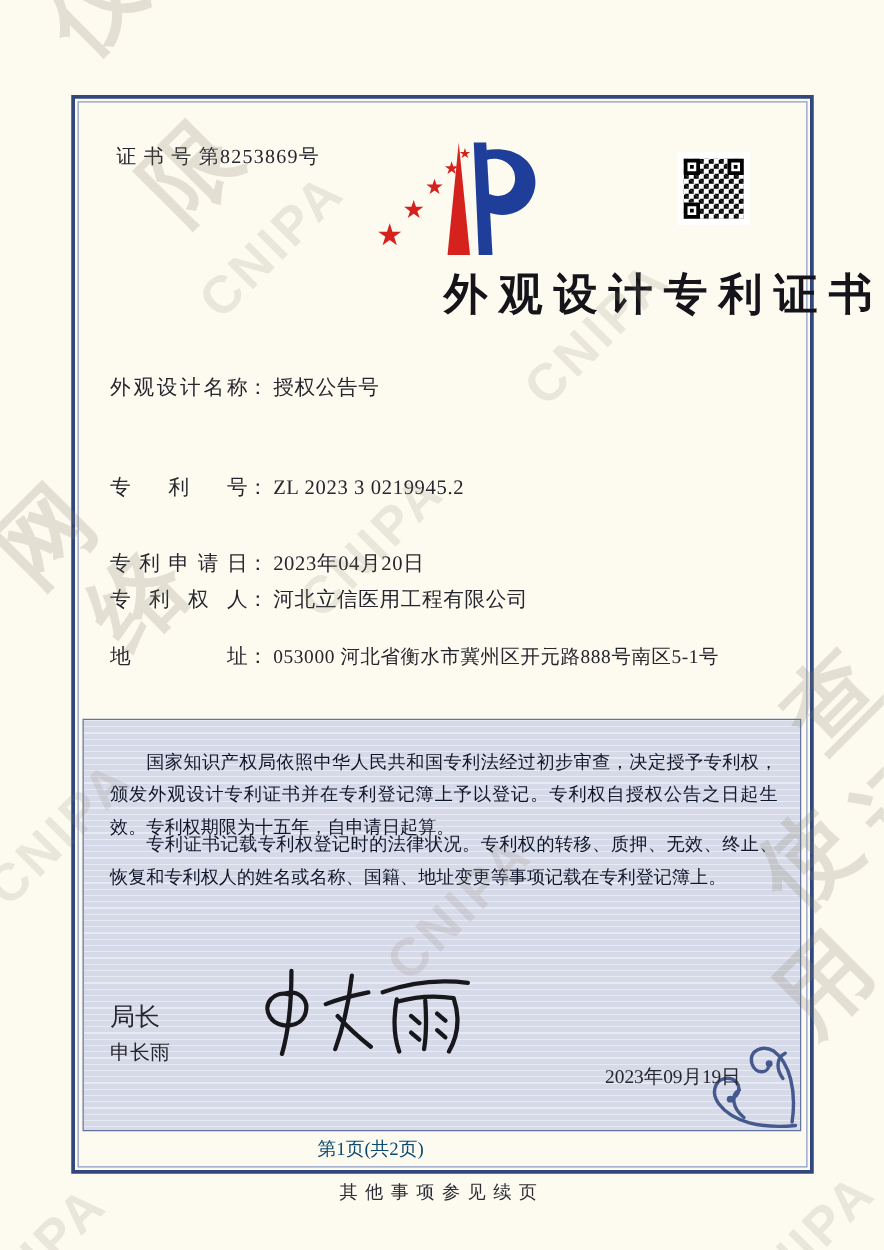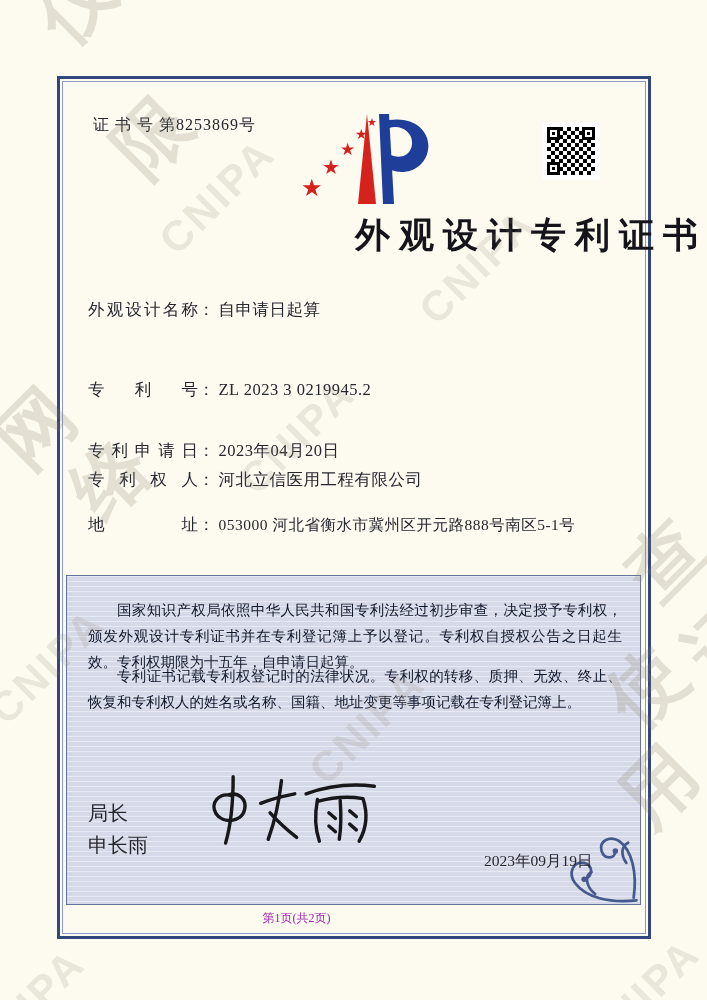--- a/index.html
+++ b/index.html
@@ -44,26 +44,26 @@
   
   .panel{position:absolute; left:66px; top:575px; width:575px; height:330px;
     background:repeating-linear-gradient(to bottom,#e7e9f3 0 1px,#d6d9e7 1px 5px);
     border:1px solid #63759f; box-sizing:border-box; z-index:1;}
   .flourish{position:absolute; right:-1px; bottom:-1px; width:110px; height:110px;}
   
   .para{position:absolute; left:88px; width:534px; font-size:14.5px; line-height:26px;
         text-align:justify; text-indent:2em; color:#0f172a; z-index:2;}
   
   .sig-title{position:absolute; left:88px; top:800px; font-size:20px; z-index:2;}
-  .sig-name{position:absolute; left:88px; top:832px; font-size:20px; z-index:2;}
+  .sig-name{position:absolute; left:88px; top:832px; font-size:16px; z-index:2;}
   .sig-hand{position:absolute; left:200px; top:768px; width:180px; height:82px; z-index:2;}
   .sig-date{position:absolute; left:484px; top:851px; font-size:15.5px; z-index:2;}
   
   .page-num{position:absolute; left:0; top:910px; width:593px; text-align:center;
-            font-size:12px; color:#a21caf; z-index:2;}
+            font-size:15px; color:#0c4a6e; z-index:2;}
   .footer-note{position:absolute; left:0; top:944px; width:707px; text-align:center;
                font-size:14.5px; letter-spacing:6px; color:#2c2c34; z-index:2;}
 </style>
 </head>
 <body>
 
 <div class="page">
 
   <span class="wm wm-char" style="left:15px;top:-5px">仅</span>
   <span class="wm wm-char" style="left:92px;top:128px">限</span>
@@ -121,21 +121,21 @@
       <div class="qr-eye tr">
           <div></div>
         </div>
       <div class="qr-eye bl">
           <div></div>
         </div>
     </div>
   </div>
 
   <div class="row" style="top:299px">
-    <span class="flabel">外观设计名称</span><span class="fcolon">：</span><span class="fvalue">自申请日起算</span>
+    <span class="flabel">外观设计名称</span><span class="fcolon">：</span><span class="fvalue">授权公告号</span>
   </div>
   <div class="row" style="top:379px">
     <span class="flabel">专利号</span><span class="fcolon">：</span><span class="fvalue">ZL 2023 3 0219945.2</span>
   </div>
   <div class="row" style="top:440px">
     <span class="flabel">专利申请日</span><span class="fcolon">：</span><span class="fvalue">2023年04月20日</span>
   </div>
   <div class="row" style="top:469px">
     <span class="flabel">专利权人</span><span class="fcolon">：</span><span class="fvalue">河北立信医用工程有限公司</span>
   </div>
@@ -161,14 +161,15 @@
       <path d="M148,31 C149,46 149,60 147,72"></path>
       <path d="M136,44 L143,50"></path>
         <path d="M158,42 L165,48"></path>
       <path d="M136,58 L143,64"></path>
         <path d="M158,56 L165,62"></path>
     </g>
   </svg>
   <div class="sig-date">2023年09月19日</div>
 
   <div class="page-num">第1页(共2页)</div>
+  <div class="footer-note">其他事项参见续页</div>
 
 </div>
 
 </body></html>

